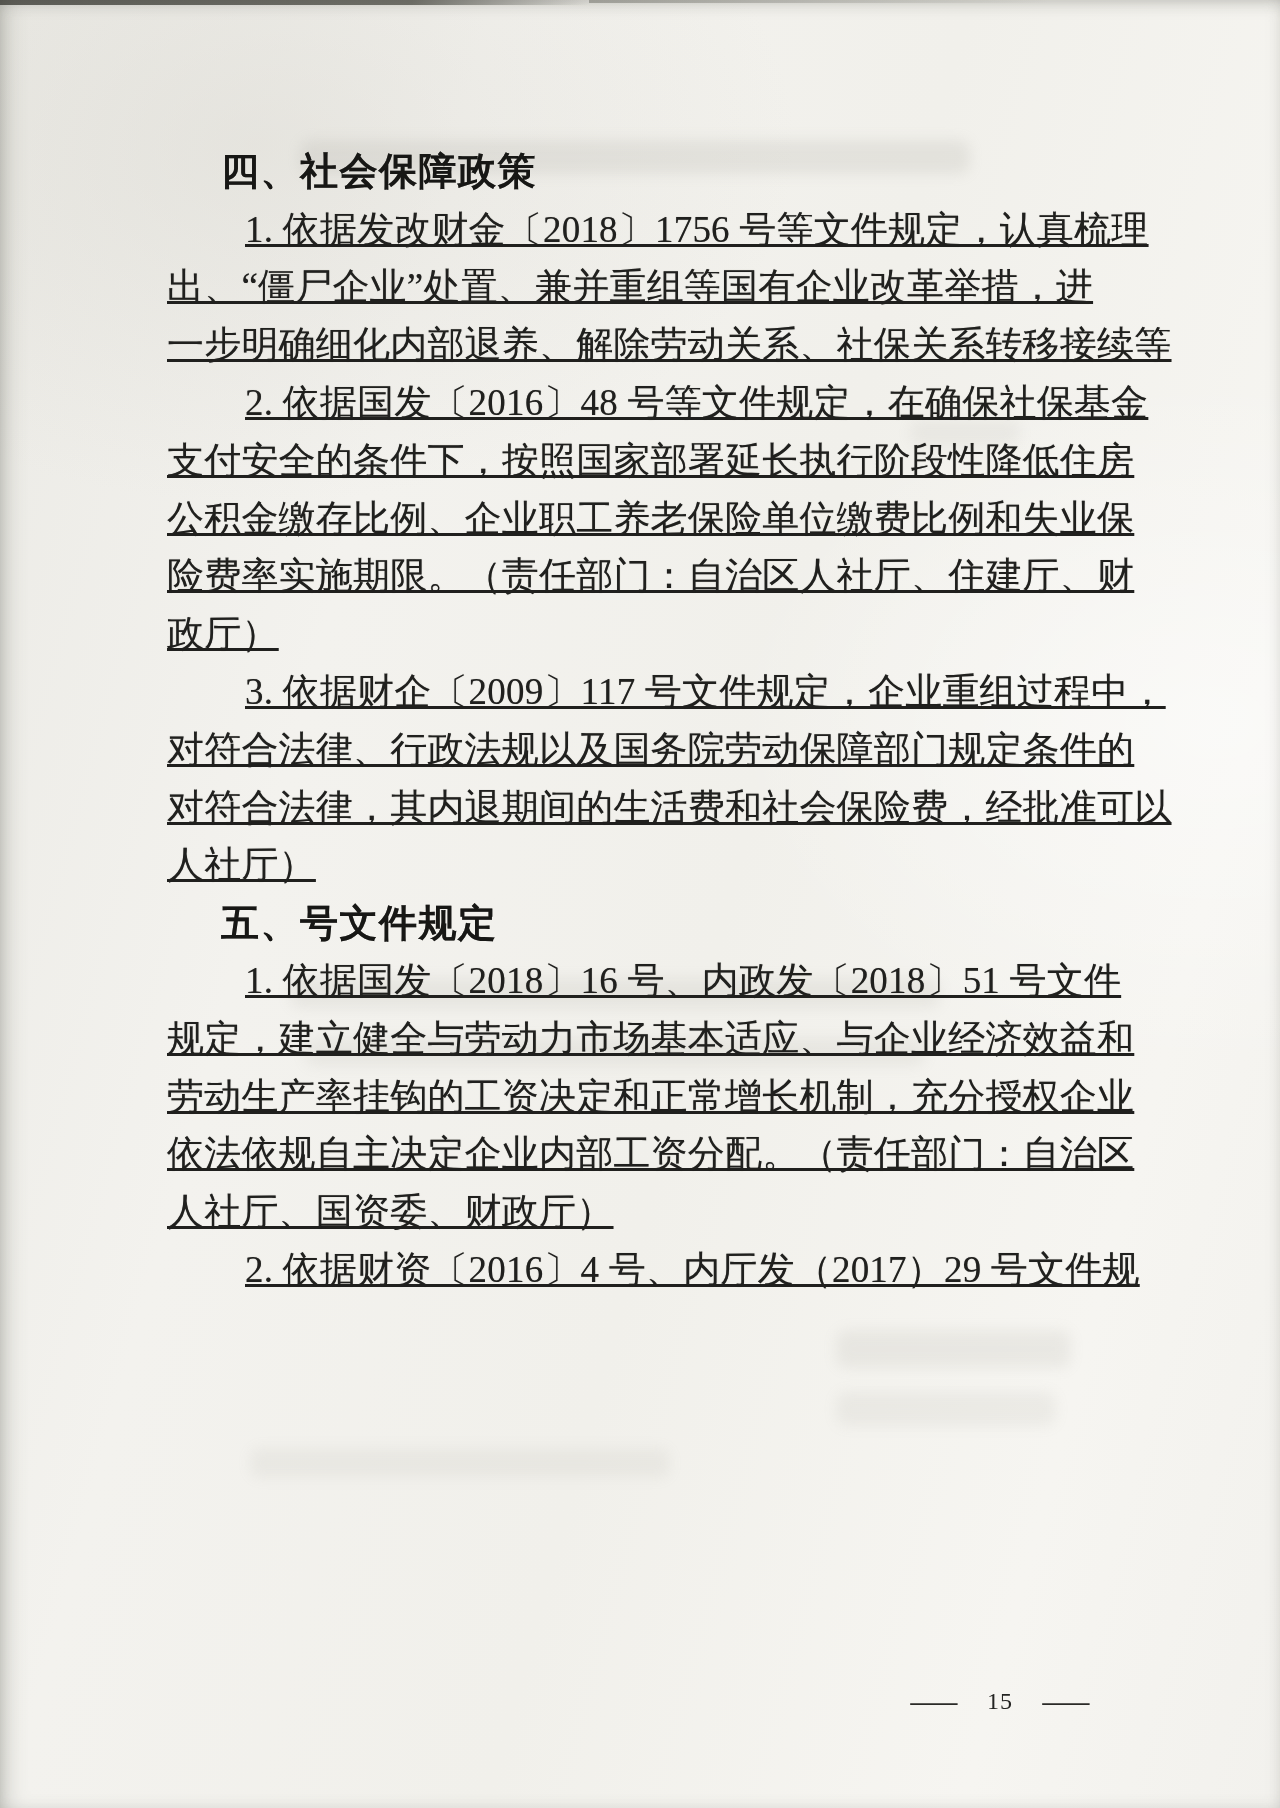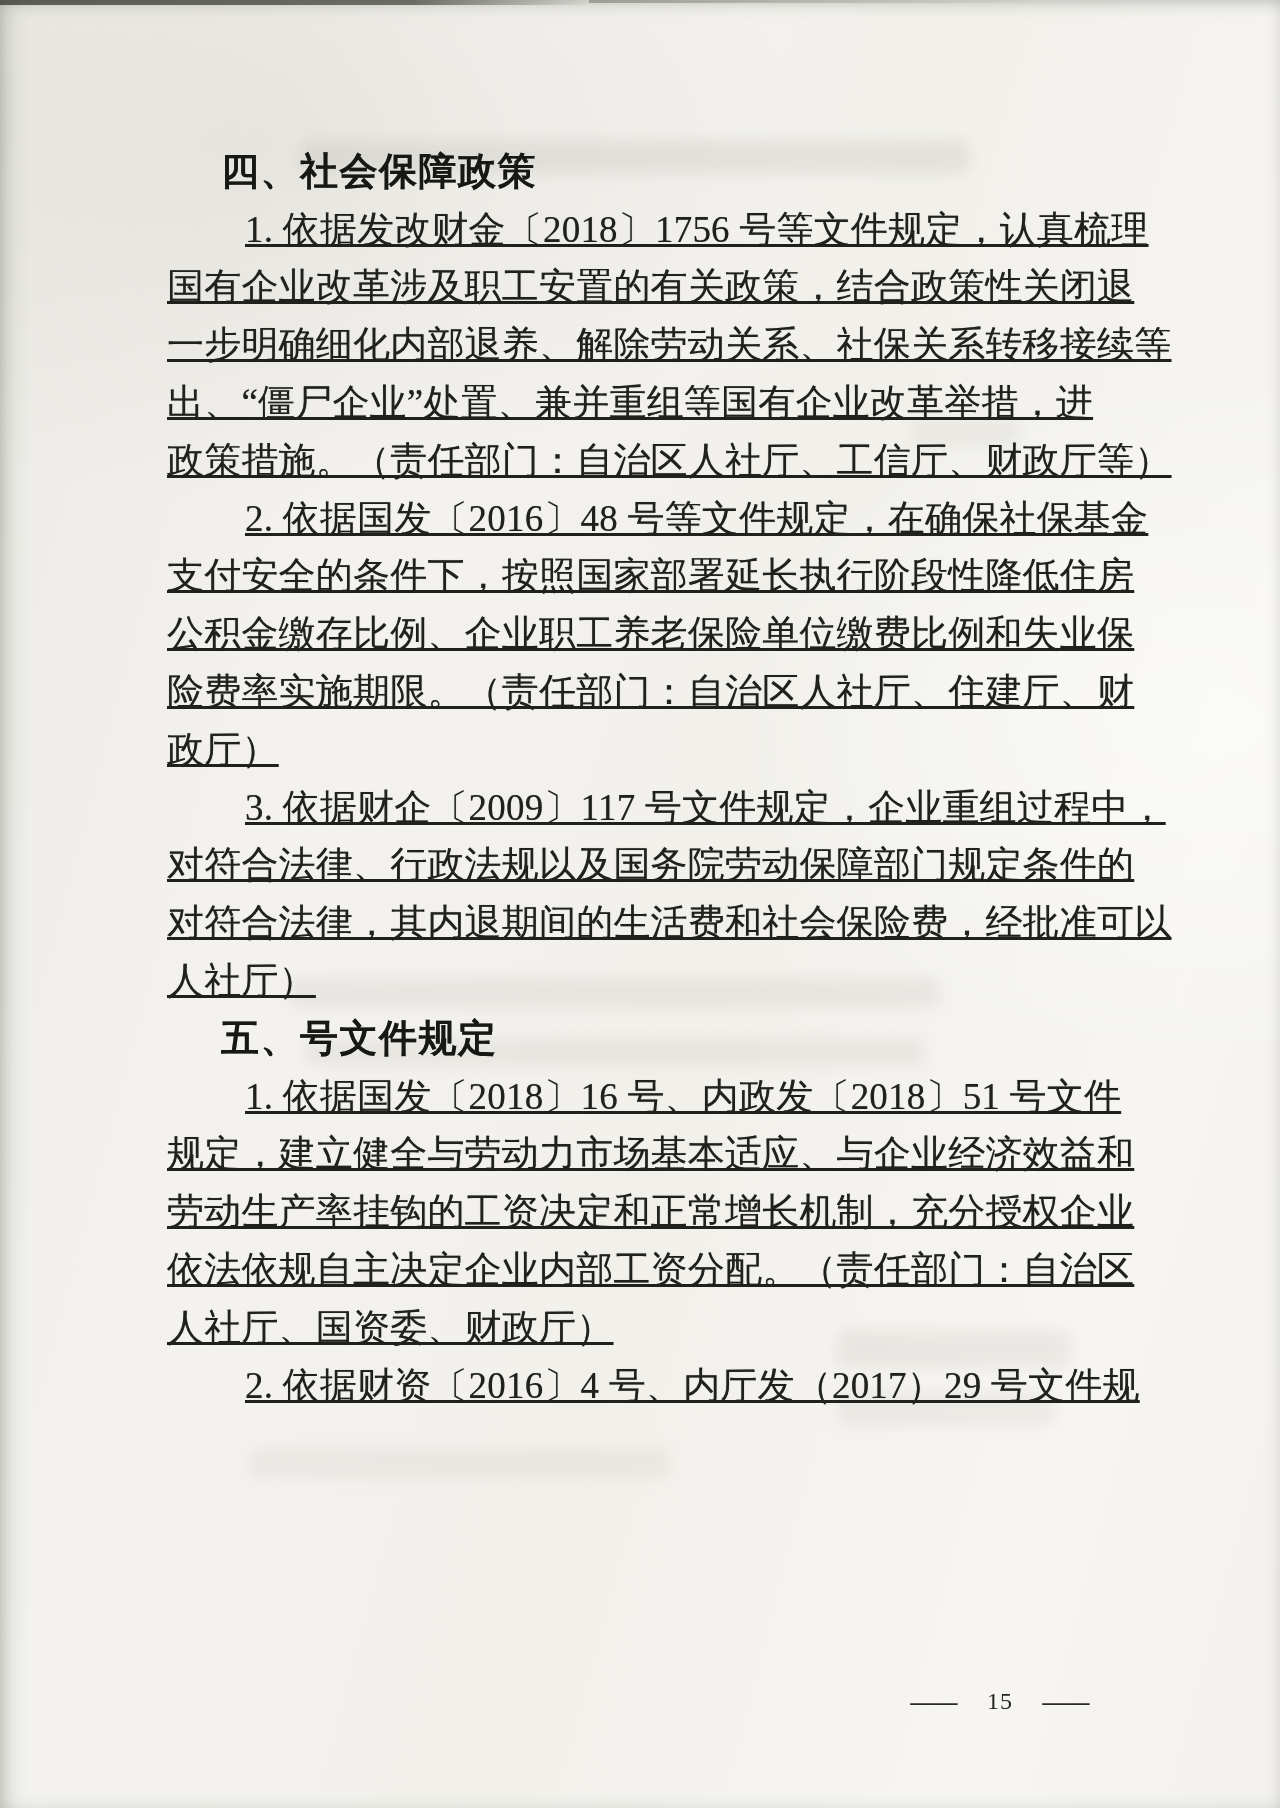--- a/index.html
+++ b/index.html
@@ -101,30 +101,24 @@
   <div class="content">
 
     <div class="row">
         <span class="heading">四、社会保障政策</span>
       </div>
 
     <div class="row">
         <span class="body-line indent">1. 依据发改财金〔2018〕1756 号等文件规定，认真梳理</span>
       </div>
     <div class="row">
-        <span class="body-line">国有企业改革涉及职工安置的有关政策，结合政策性关闭退</span>
+        <span class="body-line">出、“僵尸企业”处置、兼并重组等国有企业改革举措，进</span>
       </div>
     <div class="row">
         <span class="body-line">一步明确细化内部退养、解除劳动关系、社保关系转移接续等</span>
-      </div>
-    <div class="row">
-        <span class="body-line">出、“僵尸企业”处置、兼并重组等国有企业改革举措，进</span>
-      </div>
-    <div class="row">
-        <span class="body-line">政策措施。（责任部门：自治区人社厅、工信厅、财政厅等）</span>
       </div>
 
     <div class="row">
         <span class="body-line indent">2. 依据国发〔2016〕48 号等文件规定，在确保社保基金</span>
       </div>
     <div class="row">
         <span class="body-line">支付安全的条件下，按照国家部署延长执行阶段性降低住房</span>
       </div>
     <div class="row">
         <span class="body-line">公积金缴存比例、企业职工养老保险单位缴费比例和失业保</span>

